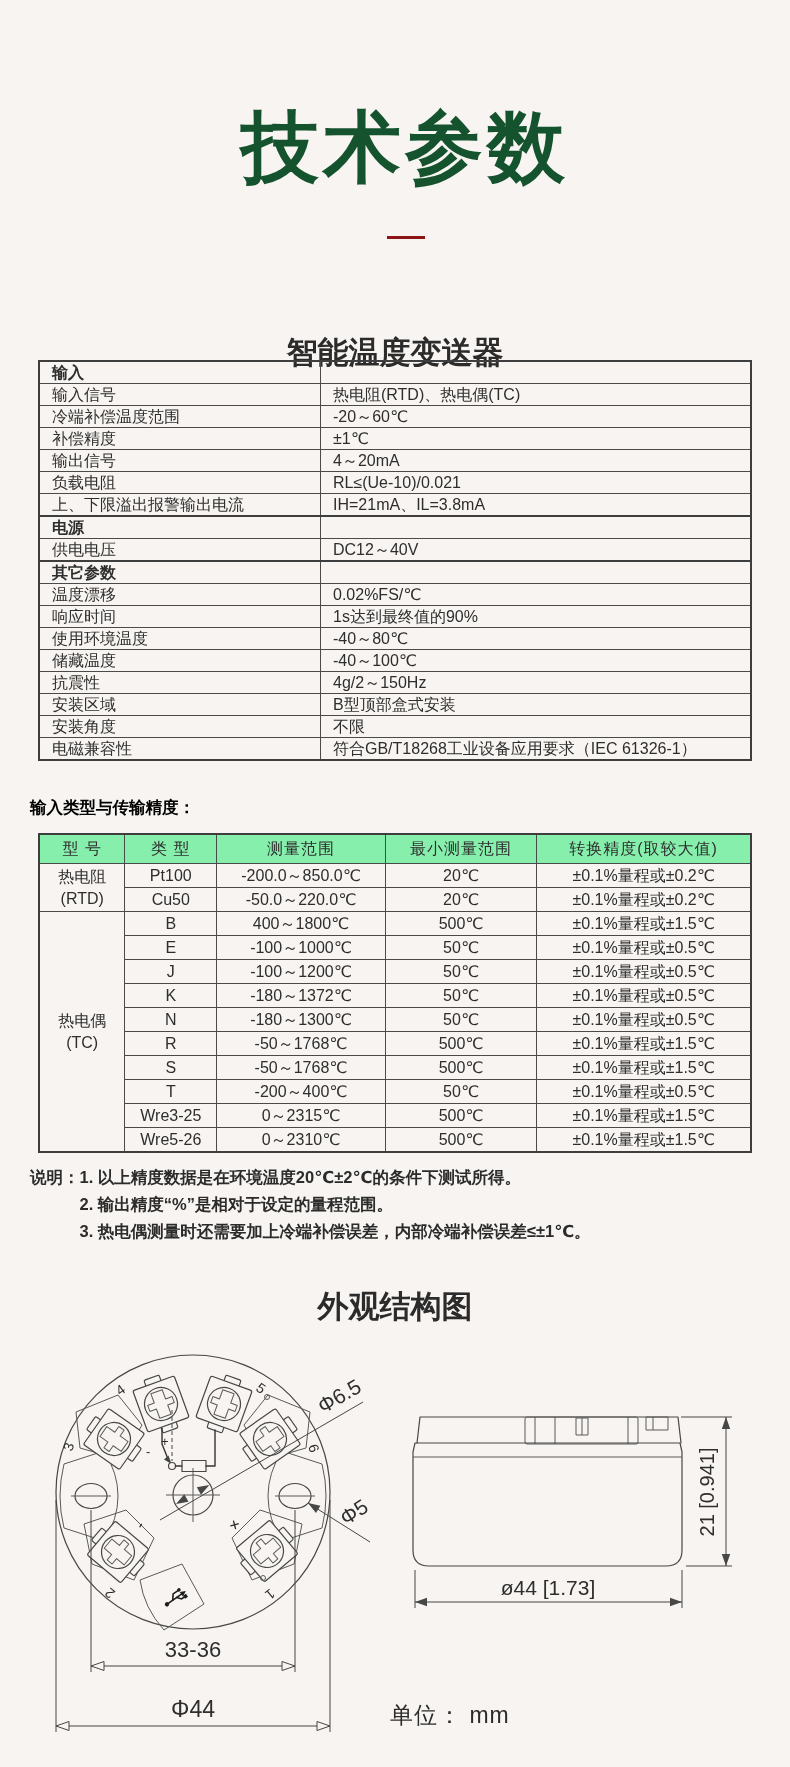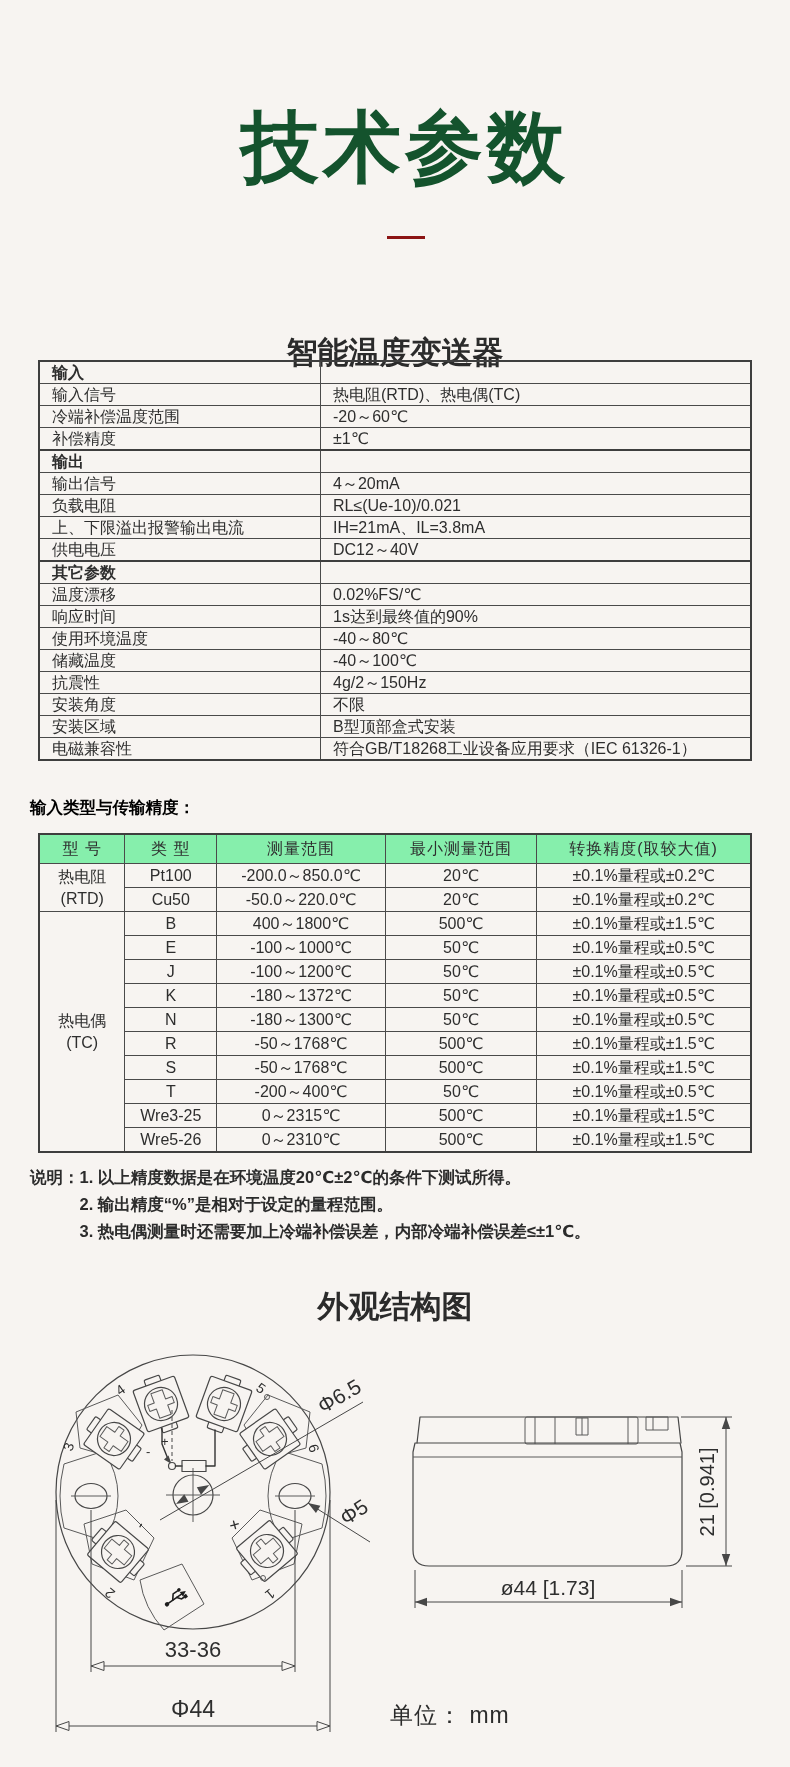--- a/index.html
+++ b/index.html
@@ -100,35 +100,35 @@
         <td>热电阻(RTD)、热电偶(TC)</td>
       </tr>
       <tr>
         <td>冷端补偿温度范围</td>
         <td>-20～60℃</td>
       </tr>
       <tr>
         <td>补偿精度</td>
         <td>±1℃</td>
       </tr>
-      <tr class="section">
-        <td>输出</td>
-        <td></td>
-      </tr>
       <tr>
         <td>输出信号</td>
         <td>4～20mA</td>
       </tr>
       <tr>
         <td>负载电阻</td>
         <td>RL≤(Ue-10)/0.021</td>
       </tr>
       <tr>
         <td>上、下限溢出报警输出电流</td>
         <td>IH=21mA、IL=3.8mA</td>
+      </tr>
+      <tr class="section">
+        <td>电源</td>
+        <td></td>
       </tr>
       <tr>
         <td>供电电压</td>
         <td>DC12～40V</td>
       </tr>
       <tr class="section">
         <td>其它参数</td>
         <td></td>
       </tr>
       <tr>
@@ -145,26 +145,26 @@
       </tr>
       <tr>
         <td>储藏温度</td>
         <td>-40～100℃</td>
       </tr>
       <tr>
         <td>抗震性</td>
         <td>4g/2～150Hz</td>
       </tr>
       <tr>
+        <td>安装区域</td>
+        <td>B型顶部盒式安装</td>
+      </tr>
+      <tr>
         <td>安装角度</td>
         <td>不限</td>
-      </tr>
-      <tr>
-        <td>安装区域</td>
-        <td>B型顶部盒式安装</td>
       </tr>
       <tr>
         <td>电磁兼容性</td>
         <td>符合GB/T18268工业设备应用要求（IEC 61326-1）</td>
       </tr>
     </tbody>
 </table>
 
 <div class="abs acc-intro">输入类型与传输精度：</div>
 

